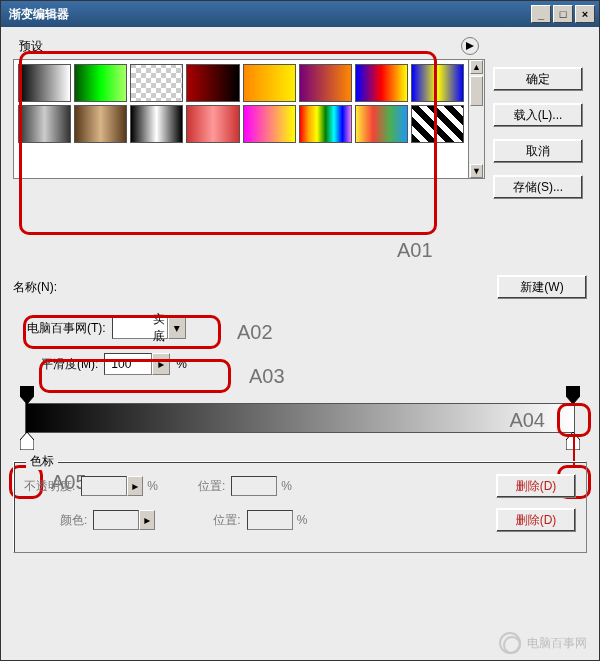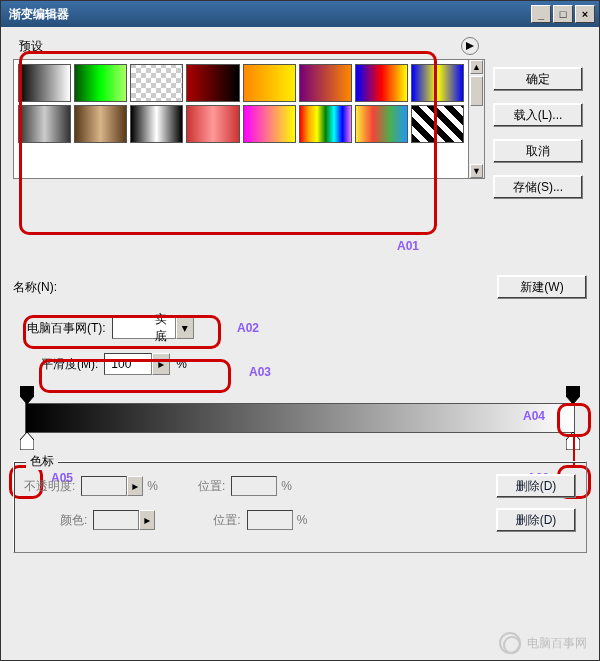--- a/index.html
+++ b/index.html
@@ -3,41 +3,41 @@
 <meta charset="utf-8">
 <style>
 * { box-sizing: border-box; font-family: "Microsoft YaHei", SimSun, sans-serif; font-size: 12px; }
 body { margin: 0; background: #fff; }
 .window { width: 600px; height: 661px; border: 1px solid #333; background: #ececec; position: relative; }
 .titlebar { height: 26px; background: linear-gradient(#3b6ea5, #274f7a); color: #fff; display: flex; align-items: center; padding: 0 4px 0 8px; font-weight: bold; }
 .titlebar .title { flex: 1; }
 .winbtns { display: flex; gap: 2px; }
 .winbtn { width: 20px; height: 18px; background: #d4d0c8; border: 1px solid #404040; border-top-color:#fff; border-left-color:#fff; display:flex; align-items:center; justify-content:center; color:#000; font-size:11px; font-weight:bold; }
 .body { padding: 10px 12px; position: relative; height: calc(100% - 26px); }
-.row { display: flex; align-items: center; margin-bottom: 8px; text-align: center; }
+.row { display: flex; align-items: center; margin-bottom: 8px; }
 .btn { min-width: 90px; height: 24px; background: #ececec; border: 1px solid #808080; border-top-color:#fff; border-left-color:#fff; display:flex; align-items:center; justify-content:center; padding: 0 8px; box-shadow: inset -1px -1px #404040, inset 1px 1px #fff; }
-.btn.disabled { color:#0f172a; }
+.btn.disabled { color:#b91c1c; }
 .rightcol { position: absolute; right: 16px; top: 40px; display:flex; flex-direction:column; gap:12px; }
 .preset-area { width: 472px; height: 168px; position: relative; }
 .preset-head { display:flex; justify-content:space-between; align-items:center; padding: 0 6px 4px 6px; }
 .arrow-btn { width:18px; height:18px; border:1px solid #808080; border-radius:50%; display:flex; align-items:center; justify-content:center; background:#ececec; }
 .swatch-scroll { display:flex; height: 120px; border:1px solid #808080; box-shadow: inset 1px 1px #fff; background:#fff; }
 .swatches { flex:1; padding:4px; display:grid; grid-template-columns: repeat(8, 1fr); gap:3px; align-content:start; }
 .sw { height: 38px; border:1px solid #555; }
 .scrollbar { width:16px; background:#ececec; border-left:1px solid #808080; position:relative; }
 .scrollbar .thumb { position:absolute; top:16px; left:1px; right:1px; height:30px; background:#d4d0c8; border:1px solid #808080; border-top-color:#fff; border-left-color:#fff; }
 .scrollbar .arr { position:absolute; left:1px; right:1px; height:14px; background:#d4d0c8; border:1px solid #808080; border-top-color:#fff; border-left-color:#fff; display:flex; align-items:center; justify-content:center; font-size:9px; }
 .input { height:22px; background:#fff; border:1px solid #808080; border-top-color:#404040; border-left-color:#404040; padding: 0 6px; display:flex; align-items:center; }
 .select { display:flex; }
-.select .input { width: 64px; padding-left: 40px; }
+.select .input { width: 56px; padding-left: 40px; }
 .select .drop { width:18px; background:#d4d0c8; border:1px solid #808080; border-top-color:#fff; border-left-color:#fff; display:flex; align-items:center; justify-content:center; }
 .label { color:#000; margin-right:6px; }
 .label.dim { color:#7a7a7a; }
 .redbox { border: 3px solid #c00; border-radius: 10px; position:absolute; pointer-events:none; }
-.redtag { color:#8b5cf6; font-weight:bold; font-size:12px; position:absolute; }
+.redtag { color:#737373; font-weight:normal; font-size:20px; position:absolute; }
 .gradbar { height: 30px; margin: 6px 4px; border:1px solid #555; background: linear-gradient(to right, #000, #fff); position:relative; }
 .stop { width:14px; height:18px; position:absolute; }
 .stop.top { top: -18px; }
 .stop.bot { bottom: -18px; }
 .stop svg { width:14px; height:18px; display:block; }
 .colorstop-section { border:1px solid #808080; border-top-color:#fff; border-left-color:#fff; box-shadow: inset 1px 1px #404040; padding: 12px 10px 10px 10px; margin-top: 28px; position:relative; }
 .colorstop-section .legend { position:absolute; top:-9px; left:12px; background:#ececec; padding:0 4px; }
 .cs-row { display:flex; align-items:center; gap:10px; margin-bottom: 10px; }
 .cs-row .field { display:flex; align-items:center; }
 .smallbox { width:46px; height:20px; background:#fff; border:1px solid #808080; border-top-color:#404040; border-left-color:#404040; }

